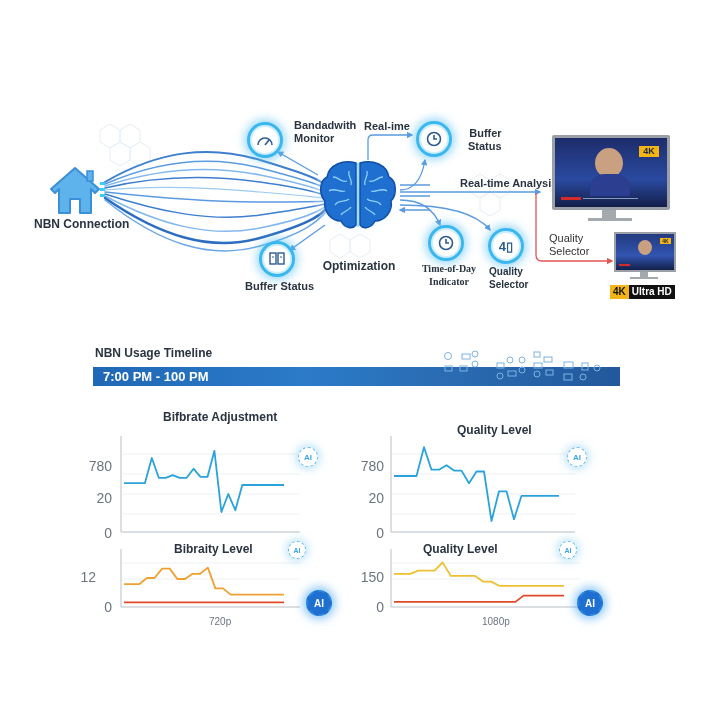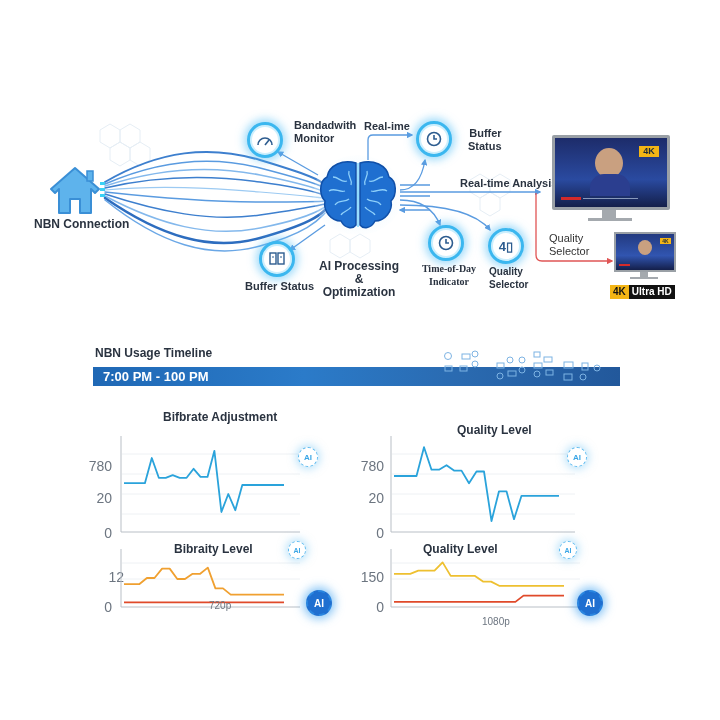--- a/index.html
+++ b/index.html
@@ -67,21 +67,20 @@
     <ellipse cx="45" cy="40" rx="45" ry="40" fill="url(#bg1)"></ellipse>
     <path d="M43 8 C30 4, 16 10, 14 22 C6 26, 6 40, 12 46 C10 56, 18 66, 28 66 C32 74, 40 74, 43 70 Z" fill="#1f6fd0" stroke="#0f4fa8" stroke-width="1.5"></path>
     <path d="M47 8 C60 4, 74 10, 76 22 C84 26, 84 40, 78 46 C80 56, 72 66, 62 66 C58 74, 50 74, 47 70 Z" fill="#1f6fd0" stroke="#0f4fa8" stroke-width="1.5"></path>
     <g fill="none" stroke="#8ed0fa" stroke-width="1.3">
       <path d="M20 22 c6 0 8 6 14 4 M16 36 c6 -4 10 2 16 0 M22 50 c4 -6 10 -2 14 -6 M28 60 c2 -4 8 -4 10 -8 M36 16 c-2 6 4 8 2 14"></path>
       <path d="M70 22 c-6 0 -8 6 -14 4 M74 36 c-6 -4 -10 2 -16 0 M68 50 c-4 -6 -10 -2 -14 -6 M62 60 c-2 -4 -8 -4 -10 -8 M54 16 c2 6 -4 8 -2 14"></path>
     </g>
     <line x1="45" y1="8" x2="45" y2="72" stroke="#7fd6ff" stroke-width="1.5"></line>
   </svg>
   <div class="lbl lbl-lg" style="left:314px;top:260px;text-align:center;width:90px;">
-    <div>AI Processing &amp;</div>
     <div>Optimization</div>
   </div>
 
   <svg width="720" height="310" style="left:0;top:0">
     <defs>
       <marker id="ah" viewBox="0 0 10 10" refX="8" refY="5" markerWidth="5" markerHeight="5" orient="auto">
           <path d="M0 0 L10 5 L0 10 z" fill="#5a9be0"></path>
         </marker>
       <marker id="ahr" viewBox="0 0 10 10" refX="8" refY="5" markerWidth="5" markerHeight="5" orient="auto">
           <path d="M0 0 L10 5 L0 10 z" fill="#e05555"></path>
@@ -247,31 +246,31 @@
       <line x1="2" y1="58" x2="185" y2="58" stroke="#eef1f4" stroke-width="1"></line>
       <line x1="2" y1="78" x2="185" y2="78" stroke="#eef1f4" stroke-width="1"></line>
       <line x1="1" y1="0" x2="1" y2="96" stroke="#b9bfc6" stroke-width="1"></line>
       <line x1="1" y1="96" x2="185" y2="96" stroke="#b9bfc6" stroke-width="1"></line>
       <polyline points="4.0,40.0 11.5,40.0 19.0,40.0 26.5,40.0 34.0,11.2 41.5,33.7 49.0,33.7 56.5,29.2 64.0,34.6 71.5,34.6 79.0,47.2 86.5,35.5 94.0,35.5 101.5,85.0 109.0,55.3 116.5,55.3 124.0,83.2 131.5,59.8 139.0,59.8 146.5,59.8 154.0,59.8 161.5,59.8 169.0,59.8" fill="none" stroke="#2aa3db" stroke-width="1.8" stroke-linejoin="round"></polyline>
     </svg>
 </div>
 
 <div>
   <div class="chart-title" style="left:155px;top:542px;padding-left:19px;">Bibraity Level</div>
-  <div class="tick" style="left:94px;top:569px;">12</div>
+  <div class="tick" style="left:66px;top:569px;">12</div>
   <div class="tick" style="left:82px;top:599px;">0</div>
   <svg id="c2" width="190" height="60" style="left:120px;top:549px">
       <line x1="2" y1="14" x2="180" y2="14" stroke="#eef1f4" stroke-width="1"></line>
       <line x1="2" y1="30" x2="180" y2="30" stroke="#eef1f4" stroke-width="1"></line>
       <line x1="1" y1="0" x2="1" y2="58" stroke="#b9bfc6" stroke-width="1"></line>
       <line x1="1" y1="58" x2="180" y2="58" stroke="#b9bfc6" stroke-width="1"></line>
       <polyline points="4.0,35.2 11.6,35.2 19.2,35.2 26.9,29.0 34.5,29.0 42.1,19.6 49.7,19.6 57.3,30.0 65.0,30.0 72.6,24.8 80.2,24.8 87.8,18.6 95.4,39.4 103.0,39.4 110.7,45.6 118.3,45.6 125.9,45.6 133.5,45.6 141.1,45.6 148.8,45.6 156.4,45.6 164.0,45.6" fill="none" stroke="#f0a030" stroke-width="1.8" stroke-linejoin="round"></polyline>
       <polyline points="4.0,53.4 11.6,53.4 19.2,53.4 26.9,53.4 34.5,53.4 42.1,53.4 49.7,53.4 57.3,53.4 65.0,53.4 72.6,53.4 80.2,53.4 87.8,53.4 95.4,53.4 103.0,53.4 110.7,53.4 118.3,53.4 125.9,53.4 133.5,53.4 141.1,53.4 148.8,53.4 156.4,53.4 164.0,53.4" fill="none" stroke="#e04a2a" stroke-width="1.8" stroke-linejoin="round"></polyline>
     </svg>
-  <div class="xlbl" style="left:209px;top:600px;">720p</div>
+  <div class="xlbl" style="left:209px;top:616px;">720p</div>
 </div>
 
 <div>
   <div class="chart-title" style="left:423px;top:542px;">Quality Level</div>
   <div class="tick" style="left:354px;top:569px;">150</div>
   <div class="tick" style="left:354px;top:599px;">0</div>
   <svg id="c3" width="200" height="60" style="left:390px;top:549px">
       <line x1="2" y1="14" x2="190" y2="14" stroke="#eef1f4" stroke-width="1"></line>
       <line x1="2" y1="30" x2="190" y2="30" stroke="#eef1f4" stroke-width="1"></line>
       <line x1="1" y1="0" x2="1" y2="58" stroke="#b9bfc6" stroke-width="1"></line>

